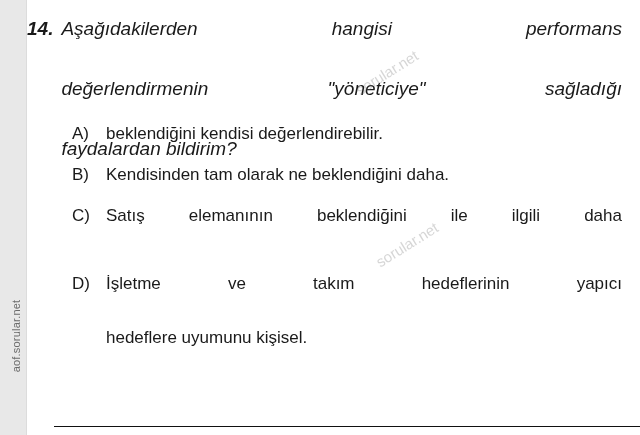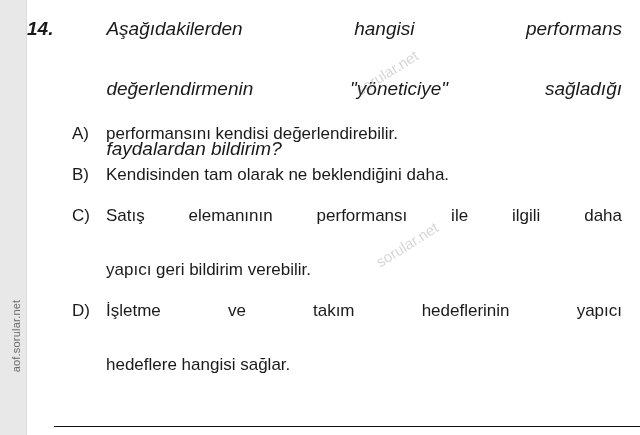--- a/index.html
+++ b/index.html
@@ -81,21 +81,20 @@
     font-size: 19px;
     line-height: 30px;
     text-align: justify;
     text-justify: inter-word;
     hyphens: none;
   }
   
   .q-line {
     display: block;
     text-align: justify;
-    margin-left: 45px;
   }
   .q-line::after {
     content: "";
     display: inline-block;
     width: 100%;
   }
   .q-line.last::after {
     display: none;
   }
 
@@ -165,44 +164,43 @@
       <span class="q-line">değerlendirmenin "yöneticiye" sağladığı</span>
       <span class="q-line last">faydalardan bildirim?</span>
     </div>
   </div>
 
   <div class="options">
 
     <div class="option">
       <div class="opt-letter">A)</div>
       <div class="opt-text">
-        <span class="opt-line last">performansını kendisi değerlendirebilir.</span>
+        <span class="opt-line last">beklendiğini kendisi değerlendirebilir.</span>
       </div>
     </div>
 
     <div class="option">
       <div class="opt-letter">B)</div>
       <div class="opt-text">
         <span class="opt-line last">Kendisinden tam olarak ne beklendiğini daha.</span>
       </div>
     </div>
 
     <div class="option">
       <div class="opt-letter">C)</div>
       <div class="opt-text">
-        <span class="opt-line">Satış elemanının performansı ile ilgili daha</span>
-        <span class="opt-line last">yapıcı geri bildirim verebilir.</span>
+        <span class="opt-line">Satış elemanının beklendiğini ile ilgili daha</span>
       </div>
     </div>
 
     <div class="option">
       <div class="opt-letter">D)</div>
       <div class="opt-text">
         <span class="opt-line">İşletme ve takım hedeflerinin yapıcı</span>
-        <span class="opt-line last">hedeflere hangisi sağlar.</span>
+        <span class="opt-line last">hedeflere uyumunu kişisel.</span>
       </div>
     </div>
 
   </div>
 
   <div class="bottom-rule"></div>
 </div>
 
 <div class="wm wm1">sorular.net</div>
 <div class="wm wm2">sorular.net</div>

